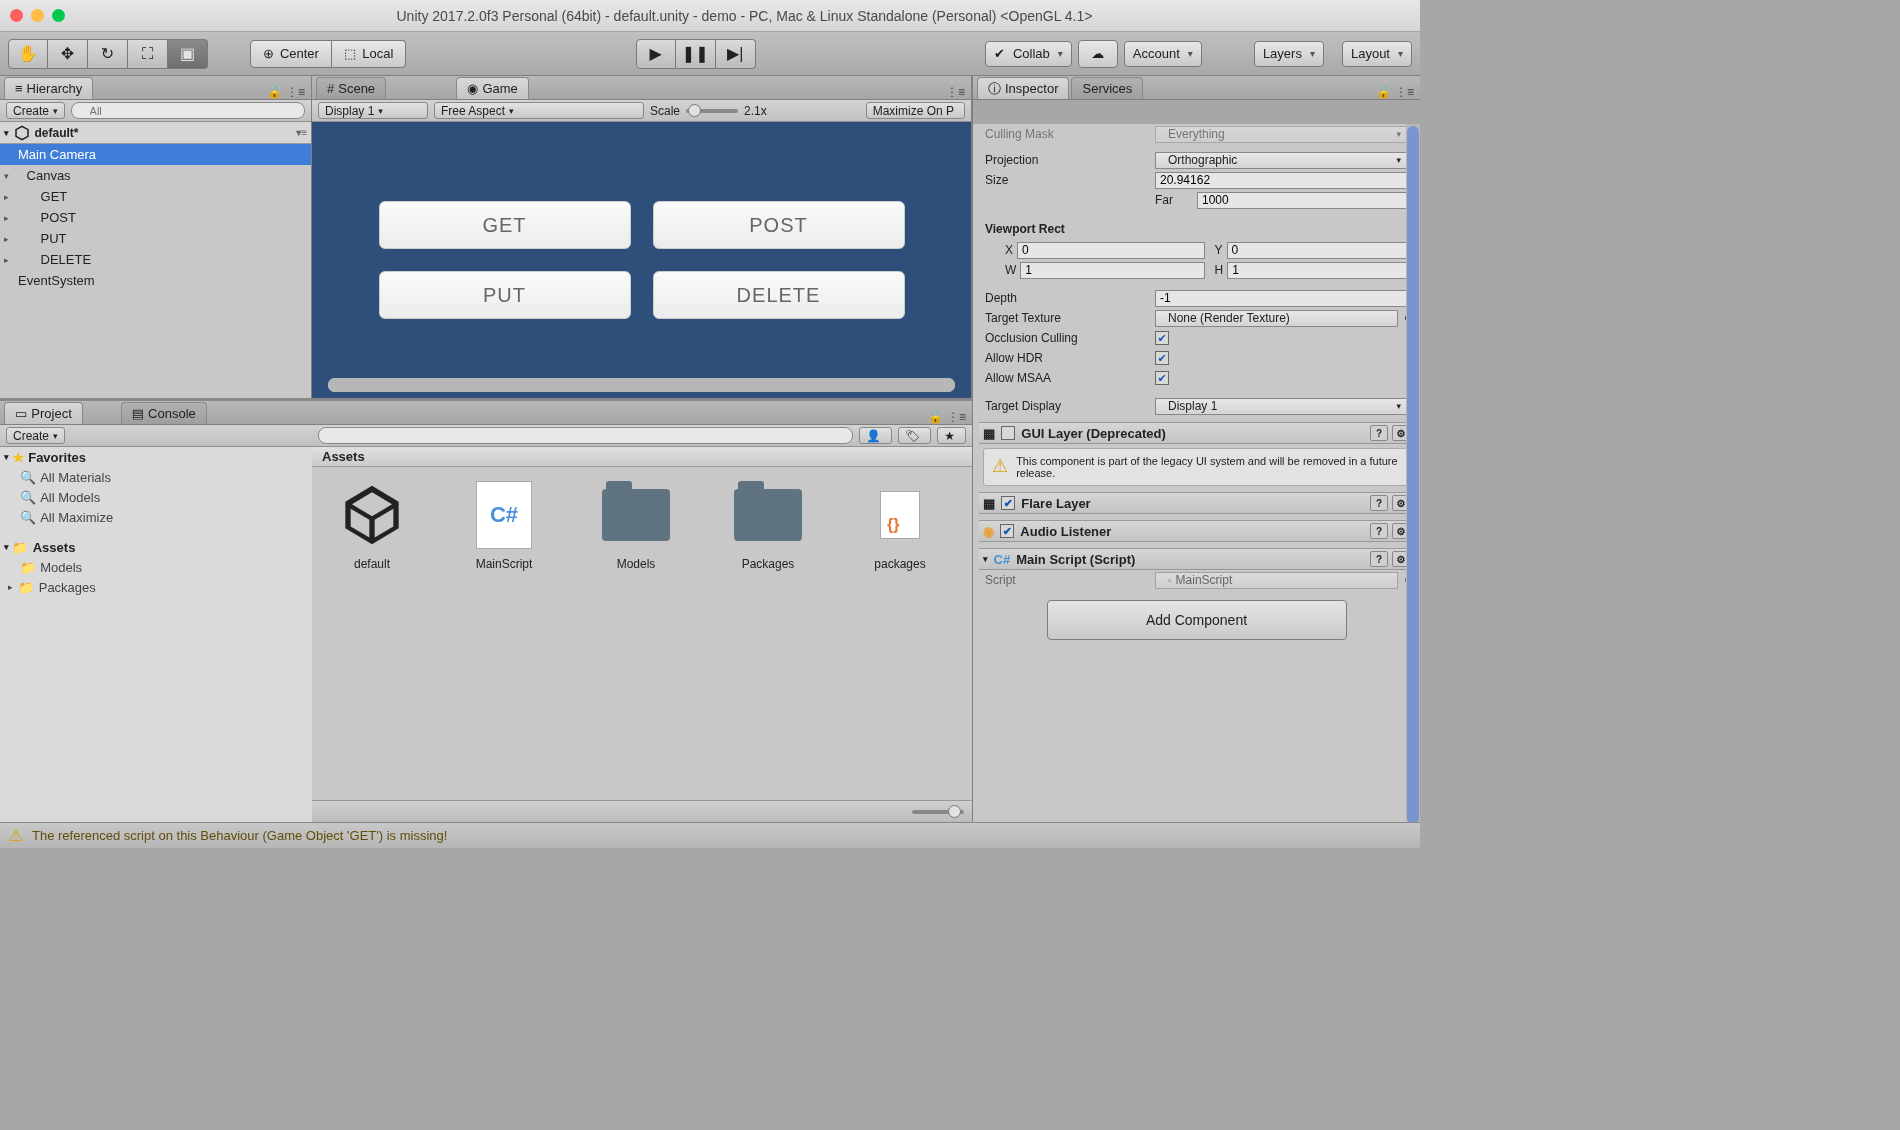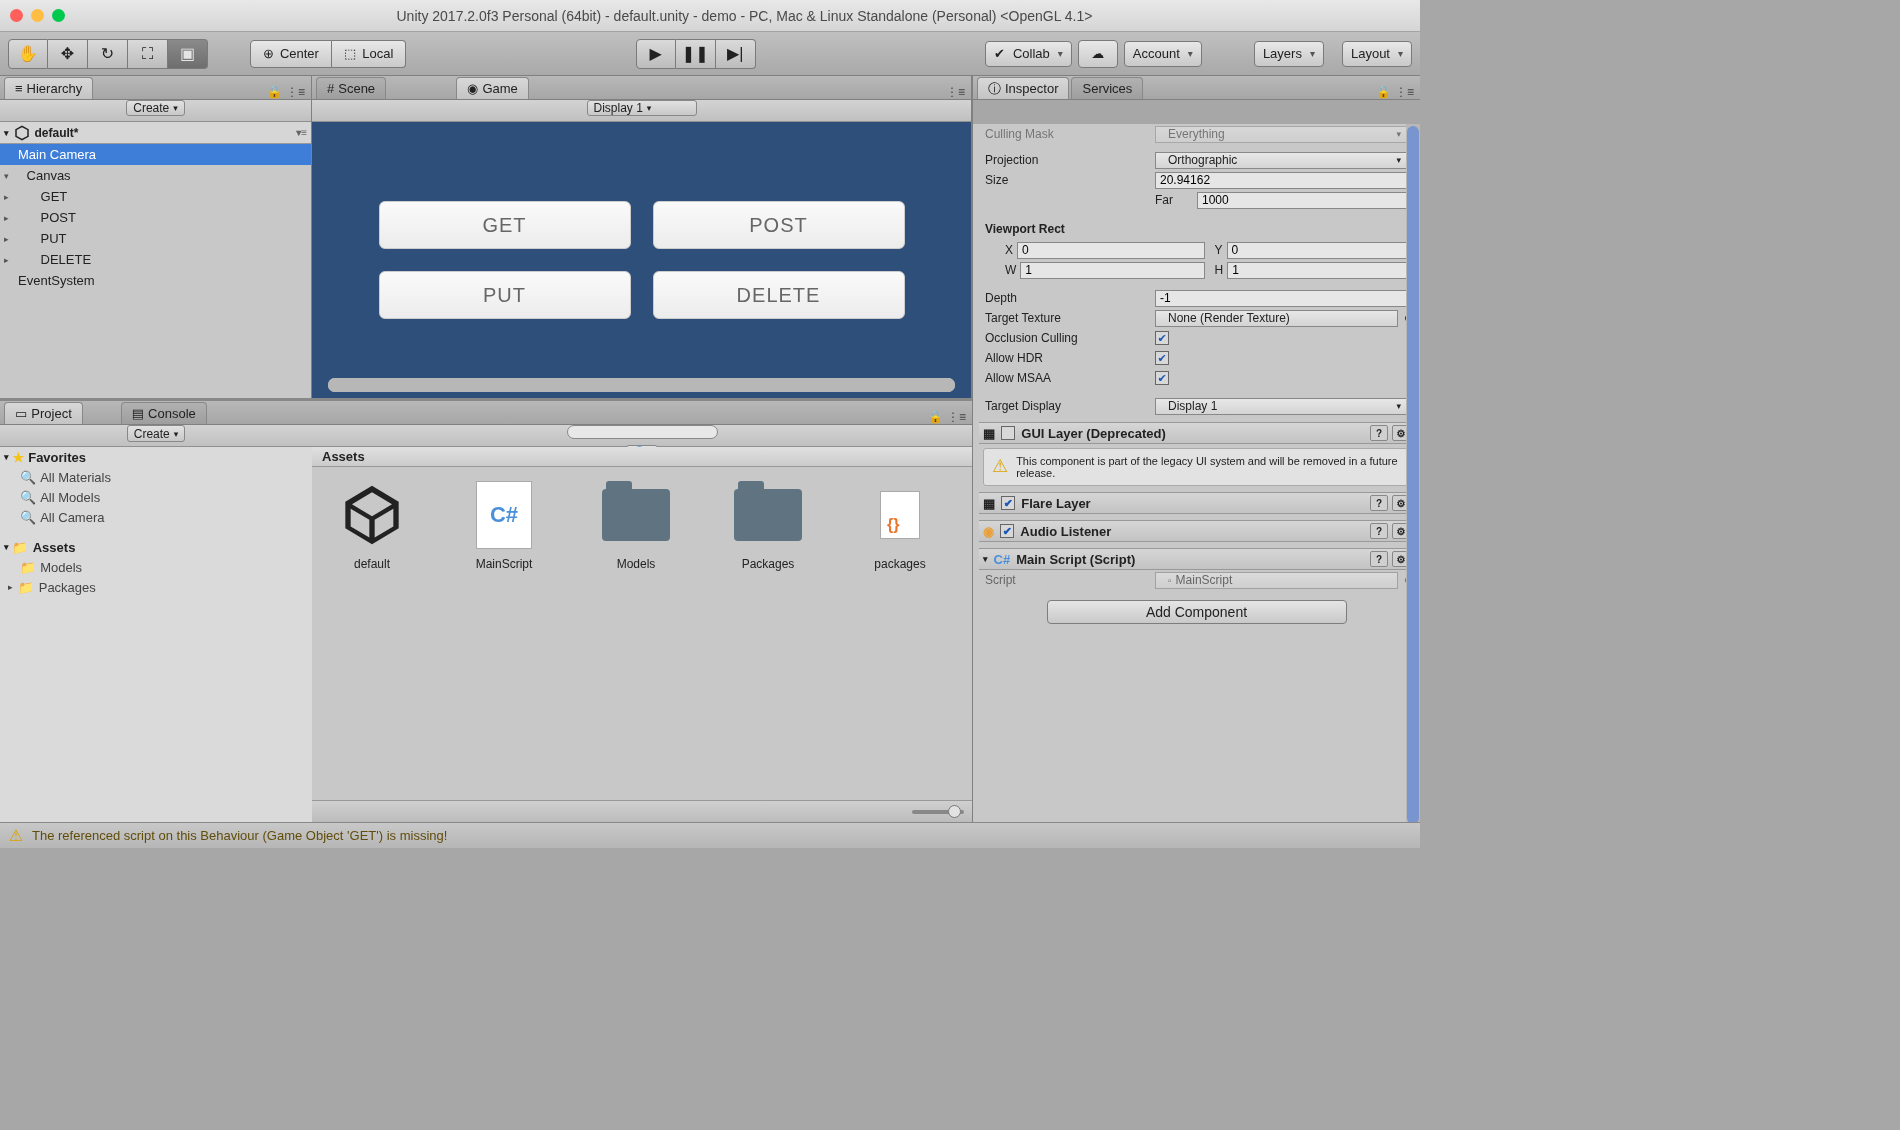--- a/index.html
+++ b/index.html
@@ -31,21 +31,21 @@
 .workspace { display: flex; height: calc(100% - 32px - 44px - 26px); }
 .left-col { width: 312px; display: flex; flex-direction: column; }
 .mid-col { flex: 1; display: flex; flex-direction: column; }
 .right-col { width: 448px; display: flex; flex-direction: column; }
 
 
 .tabbar { height: 24px; background: linear-gradient(#b8b8b8,#a6a6a6); border-bottom: 1px solid #808080; display: flex; align-items: flex-end; padding-left: 4px; gap: 2px; }
 .tab { height: 22px; padding: 0 10px; background: linear-gradient(#d8d8d8,#c4c4c4); border: 1px solid #888; border-bottom: none; border-radius: 4px 4px 0 0; display: flex; align-items: center; gap: 4px; font-size: 13px; }
 .tab.inactive { background: linear-gradient(#b1b1b1,#9e9e9e); }
 .tab-right-icons { margin-left: auto; display: flex; align-items: center; gap: 4px; padding-right: 6px; font-size: 12px; color: #444; }
-.subbar { height: 22px; background: linear-gradient(#d3d3d3,#c0c0c0); border-bottom: 1px solid #909090; display: flex; align-items: center; padding: 0 6px; gap: 6px; font-size: 12px; flex-direction: column; }
+.subbar { height: 22px; background: linear-gradient(#d3d3d3,#c0c0c0); border-bottom: 1px solid #909090; display: flex; align-items: center; padding: 0 6px; gap: 6px; font-size: 12px; }
 .subbar .mini { height: 17px; padding: 0 6px; background: linear-gradient(#e2e2e2,#c8c8c8); border: 1px solid #888; border-radius: 3px; display: flex; align-items: center; gap: 4px; }
 .subbar .mini::after { content: '▾'; font-size: 9px; }
 .subbar .mini.noarrow::after { content:''; }
 .subbar input.search { flex: 1; height: 17px; border: 1px solid #888; border-radius: 8px; padding: 0 8px 0 18px; background: #e8e8e8; font-size: 11px; }
 .panel-body { flex: 1; background: #c8c8c8; overflow: hidden; position: relative; }
 
 
 .tree { font-size: 13px; }
 .tree-row { height: 21px; display: flex; align-items: center; padding-left: 4px; }
 .tree-row.expandable::before { content: '▾'; font-size: 9px; color: #555; margin-right: 4px; }
@@ -80,21 +80,21 @@
 .insp-row .lbl { width: 170px; padding-left: 6px; }
 .insp-row input[type=text] { flex: 1; height: 17px; border: 1px solid #888; background: #e6e6e6; padding: 0 4px; font-size: 12px; }
 .insp-row .field { flex: 1; height: 17px; border: 1px solid #888; background: linear-gradient(#e7e7e7,#d4d4d4); padding: 0 12px; font-size: 12px; display: flex; align-items: center; }
 .insp-row .field.drop::after { content:'▾'; margin-left:auto; font-size:9px; }
 .insp-section { font-weight: bold; font-size: 12px; padding: 4px 6px; }
 .chk { width: 14px; height: 14px; border: 1px solid #666; background: #d8d8d8; display: inline-flex; align-items: center; justify-content: center; font-size: 11px; color: #1a57b7; }
 .comp-header { height: 22px; background: linear-gradient(#d6d6d6,#c3c3c3); border: 1px solid #999; border-left: none; border-right: none; display: flex; align-items: center; gap: 6px; padding: 0 4px; font-size: 13px; font-weight: bold; margin-top: 6px; }
 .comp-header .icons-right { margin-left: auto; display: flex; gap: 4px; }
 .comp-header .icons-right span { width: 18px; height: 16px; border: 1px solid #888; border-radius: 2px; background: #d0d0d0; display: inline-flex; align-items: center; justify-content: center; font-size: 10px; }
 .warn-box { margin: 4px 4px; border: 1px solid #aaa; background: #e2e2e2; padding: 6px 8px; display: flex; gap: 8px; align-items: flex-start; font-size: 11px; border-radius: 3px; }
-.add-btn { margin: 10px auto 0; width: 300px; height: 24px; background: linear-gradient(#e5e5e5,#c9c9c9); border: 1px solid #7d7d7d; border-radius: 4px; display: flex; align-items: center; justify-content: center; font-size: 14px; }
+.add-btn { margin: 10px auto 0; width: 300px; height: 40px; background: linear-gradient(#e5e5e5,#c9c9c9); border: 1px solid #7d7d7d; border-radius: 4px; display: flex; align-items: center; justify-content: center; font-size: 14px; }
 .insp-scrollbar { position: absolute; right: 0; top: 0; bottom: 0; width: 14px; background: #b8b8b8; }
 .insp-scrollbar .thumb { position: absolute; left: 1px; right: 1px; top: 2px; height: 100%; background: #7895d0; border-radius: 6px; }
 
 
 .statusbar { height: 26px; background: linear-gradient(#c8c8c8,#b6b6b6); border-top: 1px solid #888; display: flex; align-items: center; padding: 0 6px; gap: 6px; font-size: 13px; color: #614d0a; }
 .warn-tri { width: 20px; height: 18px; display: inline-flex; align-items: center; justify-content: center; color: #d9a200; font-size: 16px; }
 
 
 .row-sub { display: flex; gap: 10px; }
 .row-sub .pair { display: flex; align-items: center; gap: 4px; flex: 1; }
@@ -250,21 +250,21 @@
         <div class="fav-item">
             <span style="color:#e8a13a">🔍</span>
             <span>All Materials</span>
           </div>
         <div class="fav-item">
             <span style="color:#e8a13a">🔍</span>
             <span>All Models</span>
           </div>
         <div class="fav-item">
             <span style="color:#e8a13a">🔍</span>
-            <span>All Camera</span>
+            <span>All Maximize</span>
           </div>
         <div style="height:10px"></div>
         <div class="fav-header">
             <span style="font-size:9px">▾</span>
             <span style="color:#888">📁</span>
             <span>Assets</span>
           </div>
         <div class="fav-item">
             <span style="color:#888">📁</span>
             <span>Models</span>

